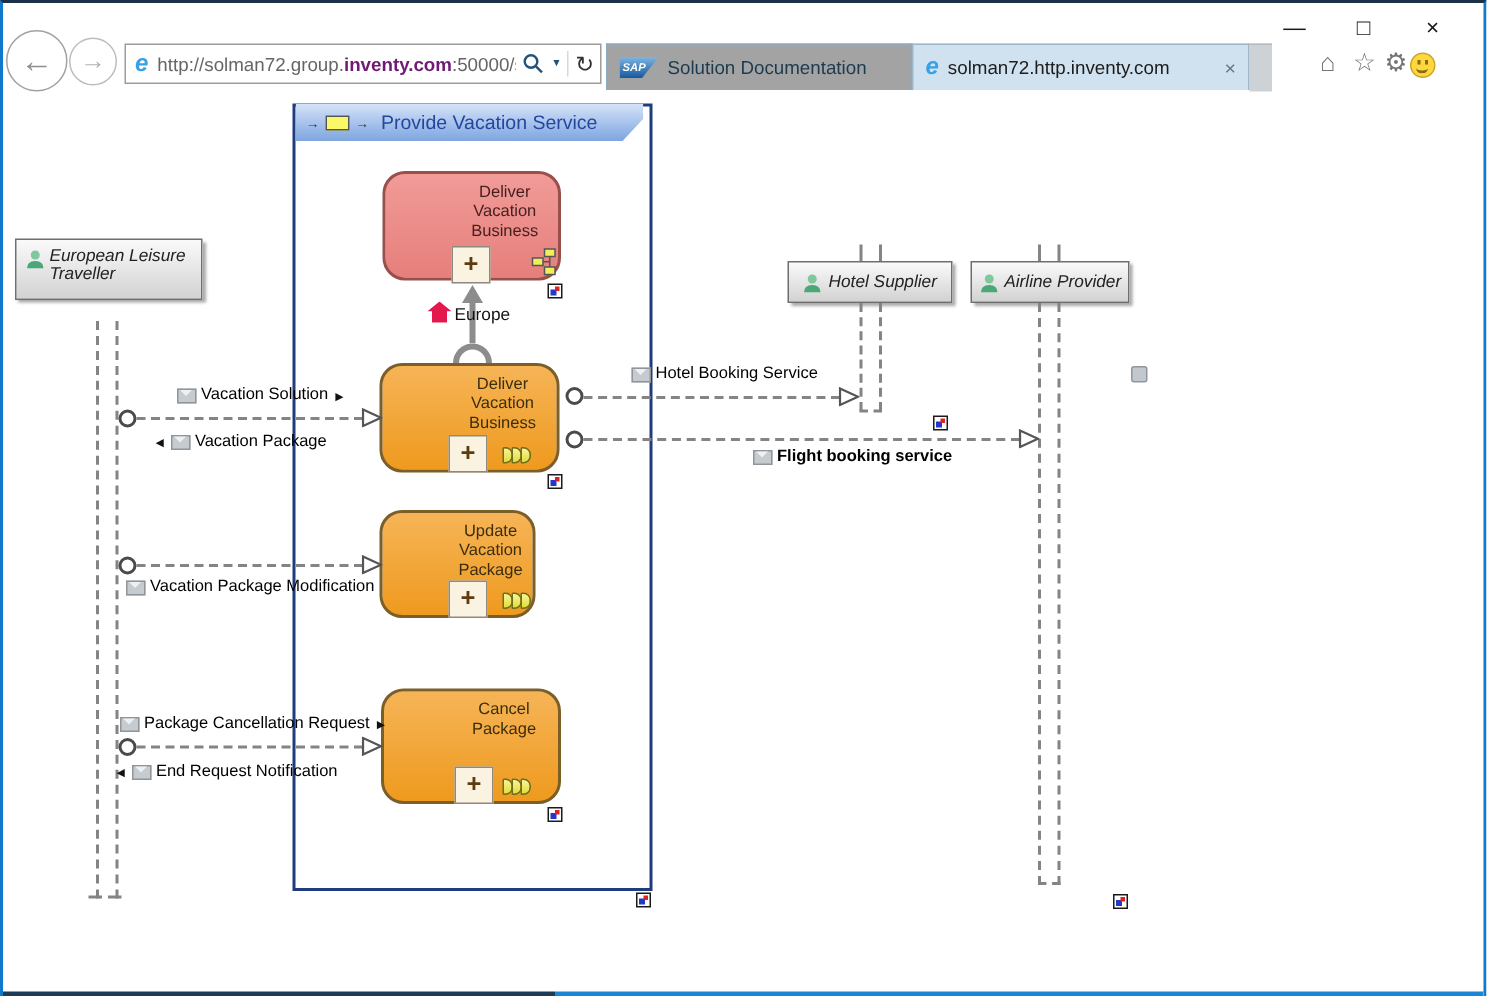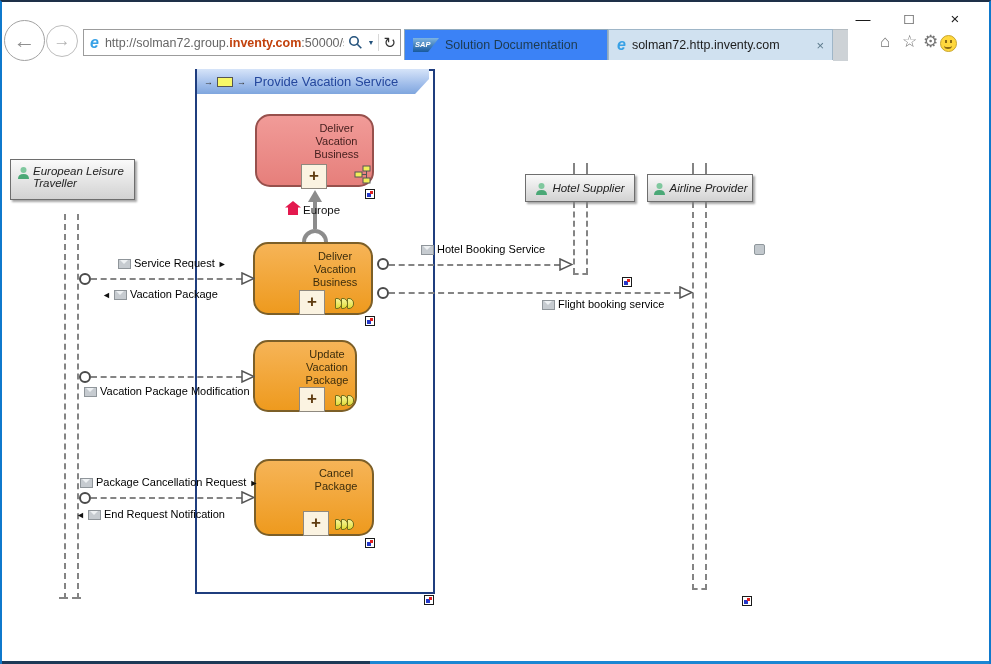--- a/index.html
+++ b/index.html
@@ -8,27 +8,27 @@
           border-top:2px solid #1e3048;border-left:2px solid #0f79cc;border-right:2px solid #0f79cc;}
   .abs{position:absolute;}
   
   .navbtn{border-radius:50%;display:flex;align-items:center;justify-content:center;background:#fff;cursor:pointer;}
   .back{left:2px;top:18px;width:39px;height:39px;border:1px solid #a2a2a2;color:#8f8f8f;font-size:22px;}
   .fwd{left:44px;top:23px;width:30px;height:30px;border:1px solid #bdbdbd;color:#b3b3b3;font-size:17px;}
   .addressbar{left:81px;top:27px;width:318px;height:27px;border:1px solid #9c9c9c;box-sizing:border-box;
               display:flex;align-items:center;padding:0 4px 0 6px;background:#fff;}
   .ieglyph{font-weight:bold;font-style:italic;color:#38a1e6;font-size:16px;line-height:16px;}
   .url{font-size:12.5px;color:#666;margin-left:6px;white-space:nowrap;overflow:hidden;flex:1;}
-  .url b{color:#c2410c;}
+  .url b{color:#701a75;}
   .abar-icons{display:flex;align-items:center;gap:4px;margin-left:4px;}
   .ddn{font-size:7px;color:#23527c;}
   .refresh{font-size:15px;color:#333;}
   .vsep{width:1px;height:17px;background:#d8d8d8;}
   .tab{top:27px;height:31px;box-sizing:border-box;display:flex;align-items:center;gap:6px;padding:0 8px;cursor:pointer;}
-  .tab1{left:402px;width:204px;background:#3b82f6;border:1px solid #8fa9bd;border-bottom:none;}
+  .tab1{left:402px;width:204px;background:#a3a3a3;border:1px solid #8fa9bd;border-bottom:none;}
   .tab2{left:606px;width:225px;background:#d0e1f0;border:1px solid #9fb6c8;border-bottom:none;}
   .tabstub{left:831px;top:27px;width:15px;height:31px;background:#cdd2d6;border-top:1px solid #b5bcc1;}
   .tablabel{font-size:12.5px;color:#1d3a4e;white-space:nowrap;overflow:hidden;text-align:center;}
   .tab2 .tablabel{color:#1c1c1c;}
   .tabclose{margin-left:auto;color:#5c7a8c;font-size:13px;cursor:pointer;}
   .saplogo{width:26px;height:14px;flex:none;background:linear-gradient(180deg,#7db4e2,#17599d);
            clip-path:polygon(0 0,100% 0,58% 100%,0 100%);color:#fff;font-size:7.5px;font-weight:bold;
            font-style:italic;line-height:14px;padding-left:2px;box-sizing:border-box;}
   .winctl{top:5px;height:22px;display:flex;align-items:center;justify-content:center;width:30px;
           color:#1a1a1a;font-size:15px;cursor:pointer;}
@@ -231,21 +231,21 @@
     </div>
   <div class="abs linkicon" style="left:363px;top:536px;"></div>
 
   <div class="abs port" style="left:77px;top:271px;"></div>
   <div class="abs dashh" style="left:89px;top:276px;width:151px;"></div>
   <svg class="abs" style="left:239px;top:270px;" width="14" height="13">
       <polygon points="1,1 13,6.5 1,12" fill="#ffffff" stroke="#555" stroke-width="1.5"></polygon>
     </svg>
   <div class="abs flowlabel" style="left:116px;top:255px;">
     <span class="env"></span>
-    <span>Service Request</span>
+    <span>Vacation Solution</span>
     <span class="tri">►</span>
   </div>
   <div class="abs flowlabel" style="left:100px;top:286px;">
     <span class="tri">◄</span>
     <span class="env"></span>
     <span>Vacation Package</span>
   </div>
 
   <div class="abs port" style="left:77px;top:369px;"></div>
   <div class="abs dashh" style="left:89px;top:374px;width:151px;"></div>
@@ -279,21 +279,21 @@
     </svg>
   <div class="abs flowlabel" style="left:419px;top:241px;">
     <span class="env"></span>
     <span>Hotel Booking Service</span>
   </div>
 
   <div class="abs dashh" style="left:387px;top:290px;width:291px;"></div>
   <svg class="abs" style="left:677px;top:284px;" width="14" height="13">
       <polygon points="1,1 13,6.5 1,12" fill="#ffffff" stroke="#555" stroke-width="1.5"></polygon>
     </svg>
-  <div class="abs flowlabel" style="left:540px;top:296px;">
+  <div class="abs flowlabel" style="left:500px;top:296px;font-weight:bold;">
     <span class="env"></span>
     <span>Flight booking service</span>
   </div>
   <div class="abs linkicon" style="left:620px;top:275px;"></div>
   <div class="abs grayicon" style="left:752px;top:242px;"></div>
 
   <div class="abs linkicon" style="left:422px;top:593px;"></div>
   <div class="abs linkicon" style="left:740px;top:594px;"></div>
 
   <div class="abs botbar-d"></div>

